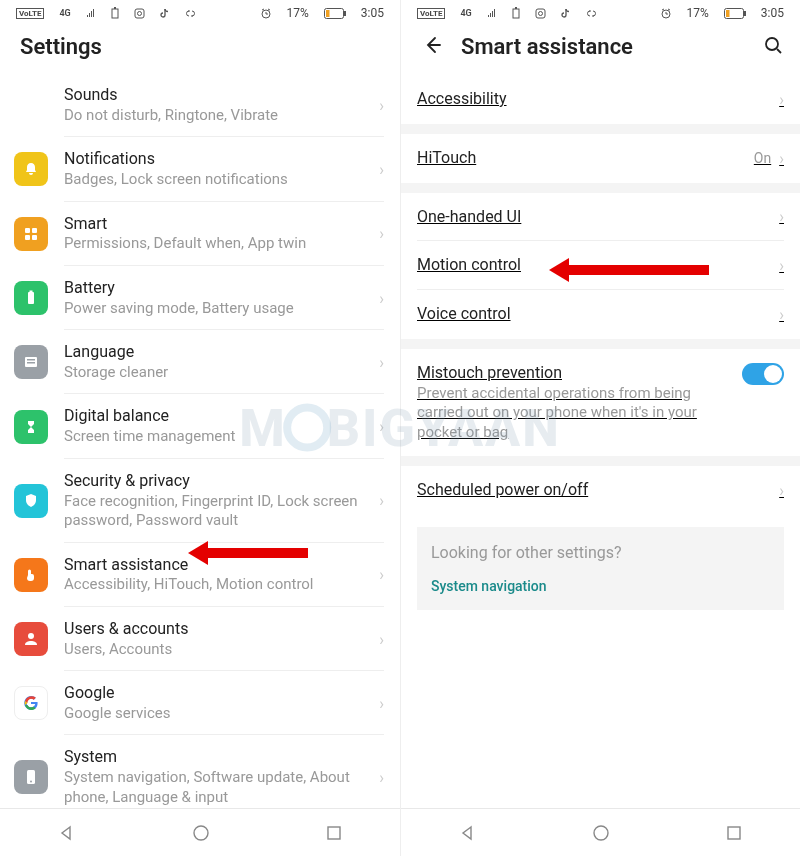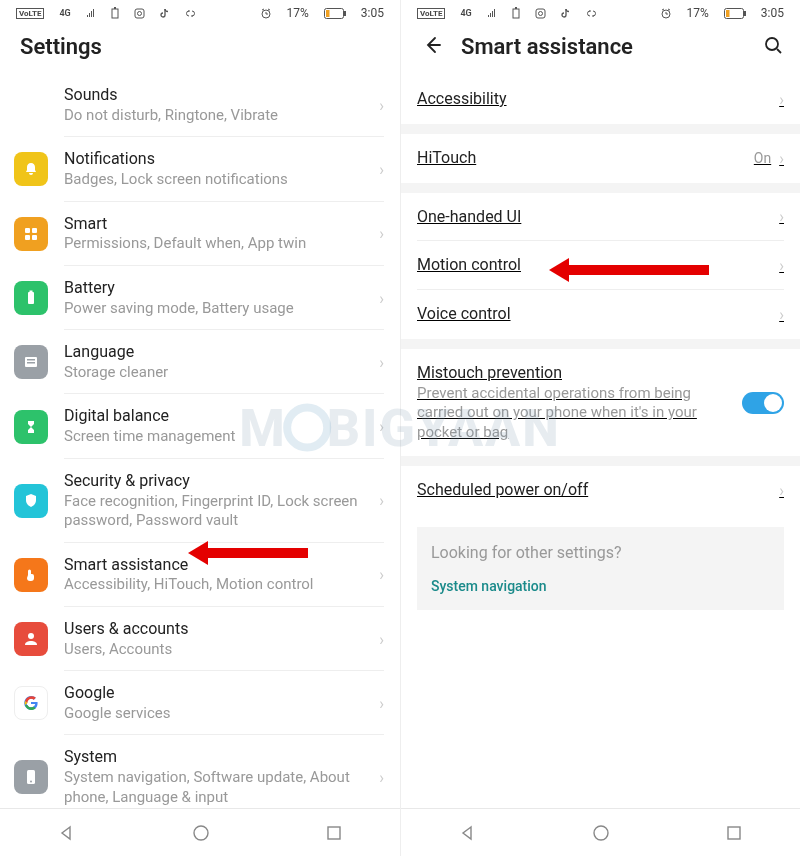--- a/index.html
+++ b/index.html
@@ -530,21 +530,21 @@
       <span class="chevron">›</span>
     </div>
     <div class="row no-icon no-border">
       <div class="texts">
           <div class="title-text">Voice control</div>
         </div>
       <span class="chevron">›</span>
     </div>
     <div class="section-gap"></div>
 
-    <div class="row no-icon no-border" style="align-items:center;">
+    <div class="row no-icon no-border" style="align-items:flex-start;">
       <div class="texts">
         <div class="title-text">Mistouch prevention</div>
         <div class="sub-text">Prevent accidental operations from being carried out on your phone when it's in your pocket or bag</div>
       </div>
       <div class="toggle"></div>
     </div>
     <div class="section-gap"></div>
 
     <div class="row no-icon no-border">
       <div class="texts">

